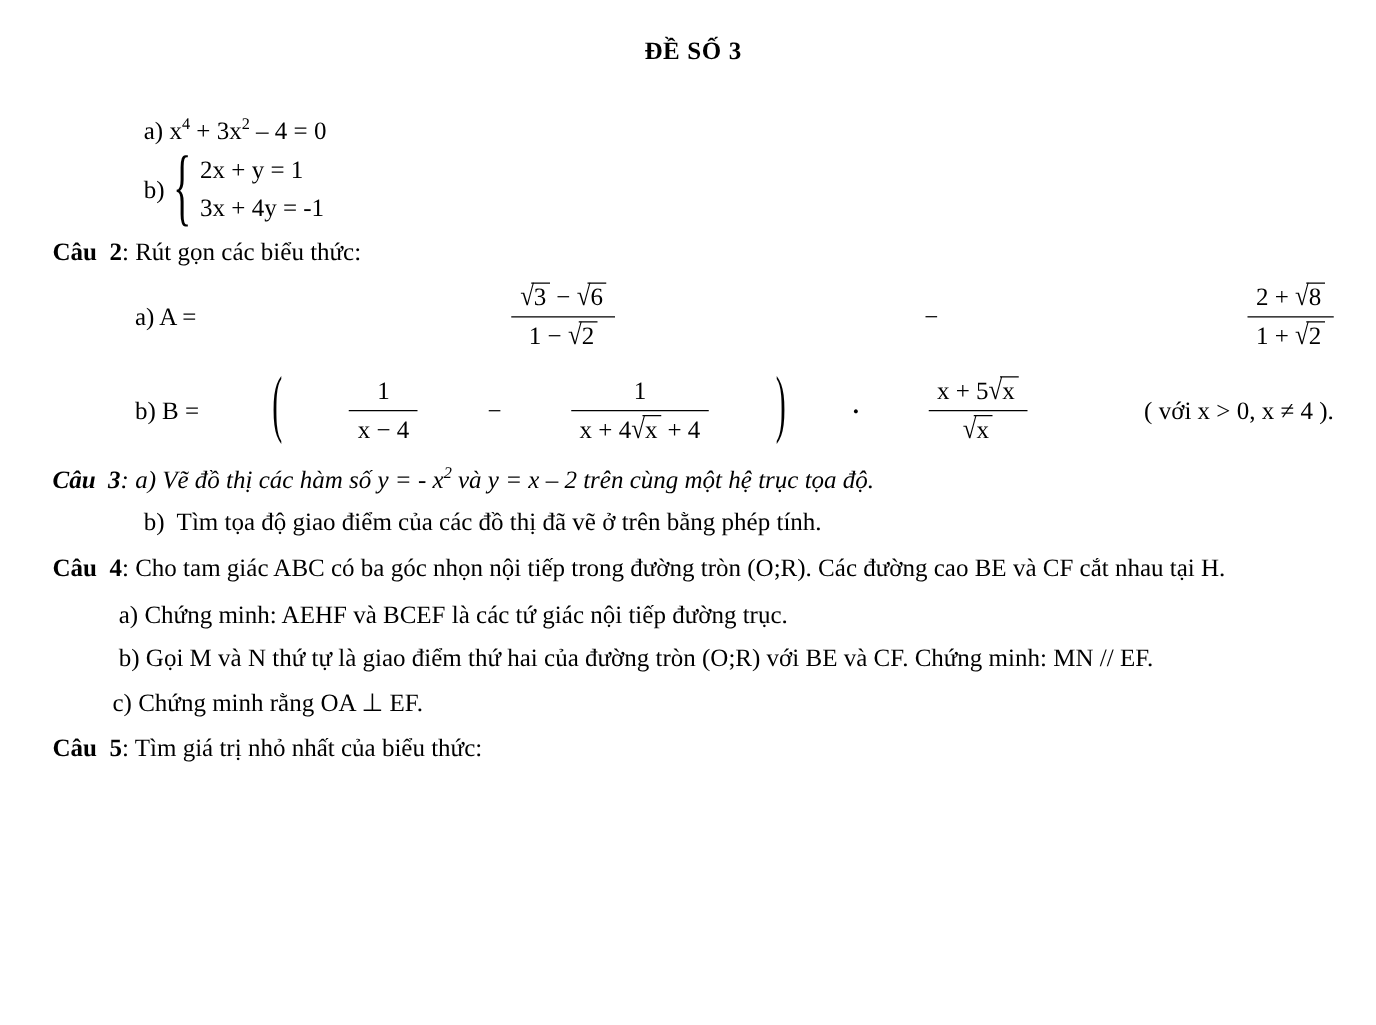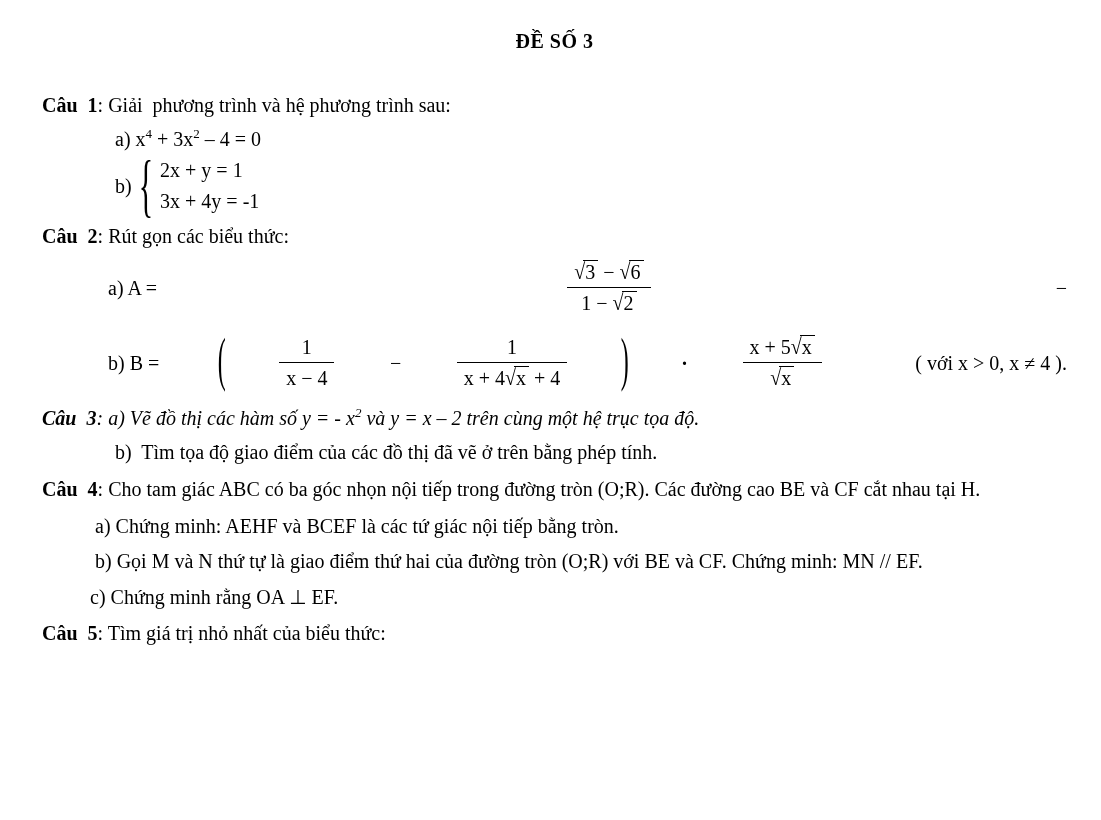--- a/index.html
+++ b/index.html
@@ -73,21 +73,20 @@
   .mdot { transform: translateY(-5px); display: inline-block; font-weight: bold; }
   .cond { margin-left: 38px; white-space: pre; }
 </style>
 </head>
 <body>
 
 <div class="page">
 
   <div class="title">ĐỀ SỐ 3</div>
 
-  <p class="para"><span class="qlabel">Câu&nbsp; 1</span><span>:</span><span> Giải&nbsp; phương trình và hệ phương trình sau:</span></p>
 
   <p class="para sub1 mt8"><span class="lead">a) </span><span>x</span><sup>4</sup><span> + 3x</span><sup>2</sup><span> – 4 = 0</span></p>
 
   <div class="sysrow mt6">
     <span>b) </span>
     <span class="bigbrace">{</span>
     <div class="syslines">
       <div>2x + y = 1</div>
       <div>3x + 4y = -1</div>
     </div>
@@ -95,20 +94,24 @@
 
   <p class="para mt10"><span class="qlabel">Câu&nbsp; 2</span><span>:</span><span> Rút gọn các biểu thức:</span></p>
 
   <div class="mathrow sub2 mt8">
     <span class="lead">a) A = </span>
     <span class="frac">
         <span class="num"><span class="sqrt"><span class="rsign">√</span><span class="rad">3</span></span><span> − </span><span class="sqrt"><span class="rsign">√</span><span class="rad">6</span></span></span>
         <span class="den"><span>1 − </span><span class="sqrt"><span class="rsign">√</span><span class="rad">2</span></span></span>
       </span>
     <span>−</span>
+    <span class="frac">
+        <span class="num"><span>2 + </span><span class="sqrt"><span class="rsign">√</span><span class="rad">8</span></span></span>
+        <span class="den"><span>1 + </span><span class="sqrt"><span class="rsign">√</span><span class="rad">2</span></span></span>
+      </span>
   </div>
 
   <div class="mathrow sub2 mt14">
     <span class="lead">b) B = </span>
     <span class="bigp">(</span>
     <span class="frac">
         <span class="num">1</span>
         <span class="den">x − 4</span>
       </span>
     <span>−</span>
@@ -124,21 +127,21 @@
       </span>
     <span class="cond">( với x &gt; 0, x ≠ 4 ).</span>
   </div>
 
   <p class="para mt12 nowrap"><span class="qlabel">Câu&nbsp; 3</span><span>:</span><span> a) Vẽ đồ thị các hàm số y = - x</span><sup>2</sup><span> và y = x – 2 trên cùng một hệ trục tọa độ.</span></p>
 
   <p class="para sub1 mt8"><span>b)&nbsp; Tìm tọa độ giao điểm của các đồ thị đã vẽ ở trên bằng phép tính.</span></p>
 
   <p class="para mt10 wrap2"><span class="qlabel">Câu&nbsp; 4</span><span>:</span><span> Cho tam giác ABC có ba góc nhọn nội tiếp trong đường tròn (O;R). Các đường cao BE và CF cắt nhau tại H.</span></p>
 
-  <p class="para sub3 mt10"><span>a) Chứng minh: AEHF và BCEF là các tứ giác nội tiếp bằng tròn.</span></p>
+  <p class="para sub3 mt10"><span>a) Chứng minh: AEHF và BCEF là các tứ giác nội tiếp đường trục.</span></p>
 
   <p class="para mt8 wrap2 indent-first"><span>b) Gọi M và N thứ tự là giao điểm thứ hai của đường tròn (O;R) với BE và CF. Chứng minh: MN // EF.</span></p>
 
   <p class="para sub3c mt8"><span>c) Chứng minh rằng OA </span><span>⊥</span><span> EF.</span></p>
 
   <p class="para mt10"><span class="qlabel">Câu&nbsp; 5</span><span>:</span><span> Tìm giá trị nhỏ nhất của biểu thức:</span></p>
 
 
 </div>
 

